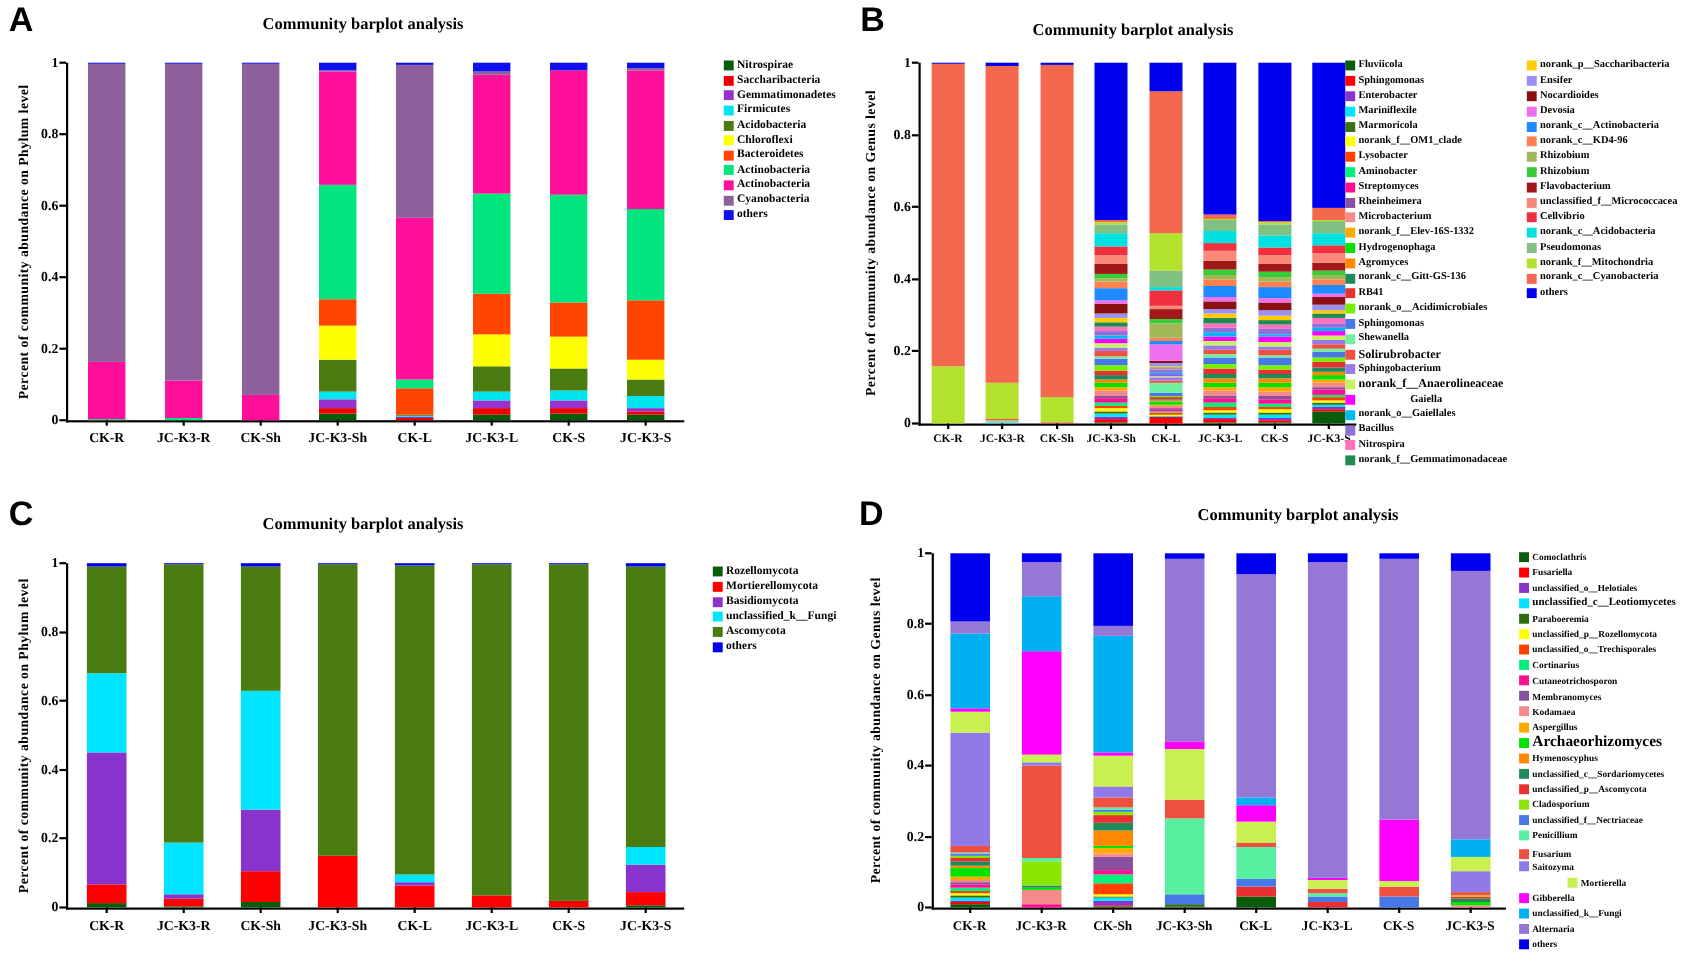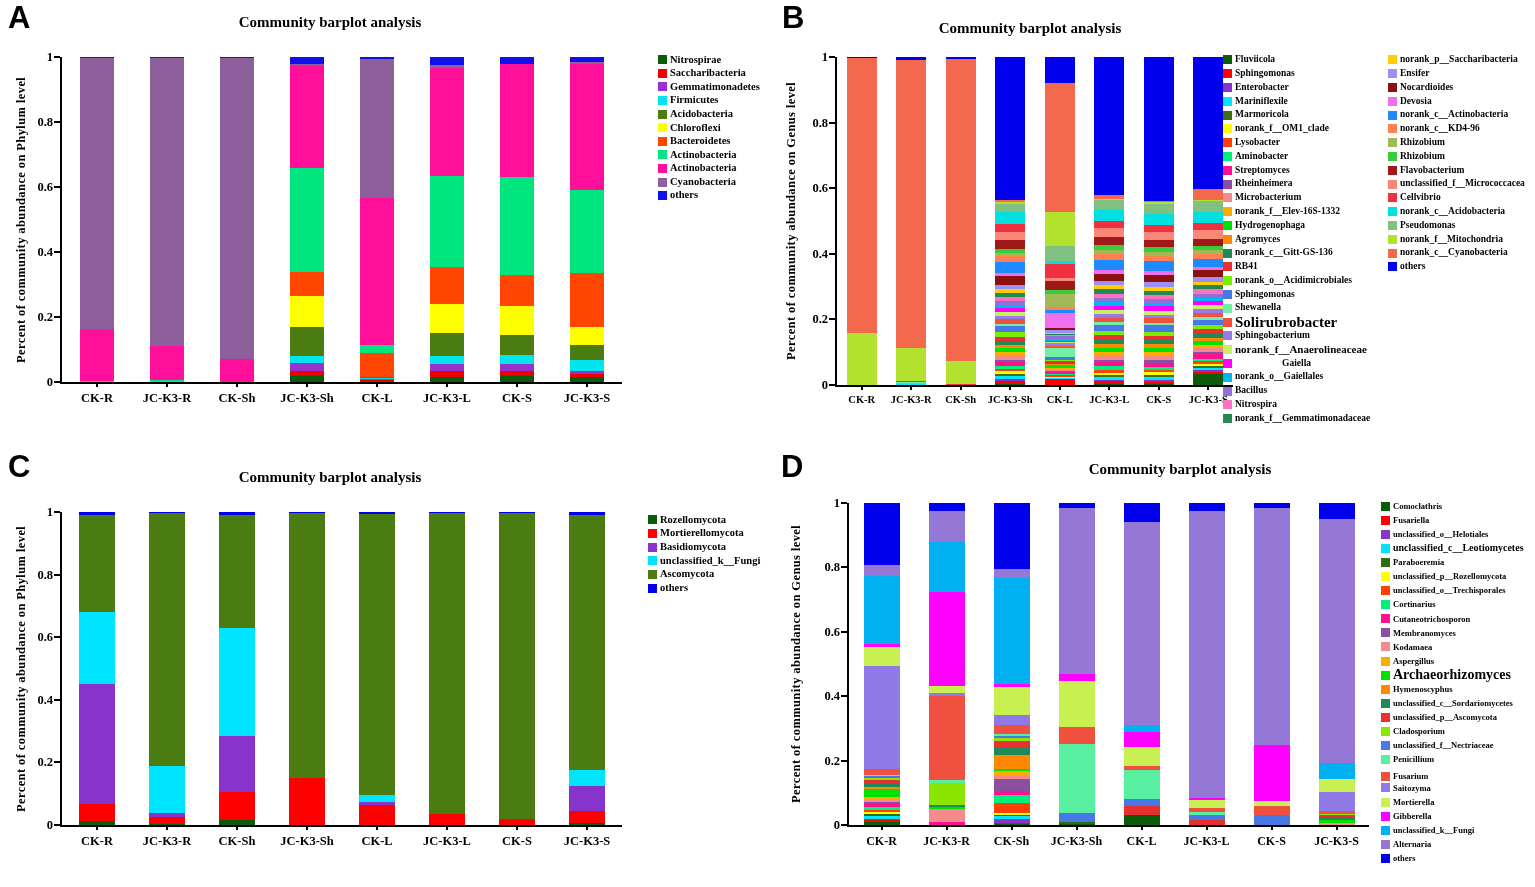--- a/index.html
+++ b/index.html
@@ -555,21 +555,21 @@
         <div class="legend-item" style="height: 13.8px;">
           <span class="swatch" style="width: 9px; height: 9px; background: rgb(72, 120, 232);"></span>
           <span class="legend-label" style="font-size: 9.5px;">Sphingomonas</span>
         </div>
         <div class="legend-item" style="height: 13.8px;">
           <span class="swatch" style="width: 9px; height: 9px; background: rgb(112, 240, 160);"></span>
           <span class="legend-label" style="font-size: 9.5px;">Shewanella</span>
         </div>
         <div class="legend-item" style="height: 13.8px;">
           <span class="swatch" style="width: 9px; height: 9px; background: rgb(240, 80, 64);"></span>
-          <span class="legend-label" style="font-size: 15px;">Solirubrobacter</span>
+          <span class="legend-label" style="font-size: 11px;">Solirubrobacter</span>
         </div>
         <div class="legend-item" style="height: 13.8px;">
           <span class="swatch" style="width: 9px; height: 9px; background: rgb(154, 122, 232);"></span>
           <span class="legend-label" style="font-size: 9.5px;">Sphingobacterium</span>
         </div>
         <div class="legend-item" style="height: 13.8px;">
           <span class="swatch" style="width: 9px; height: 9px; background: rgb(200, 240, 96);"></span>
           <span class="legend-label" style="font-size: 11px;">norank_f__Anaerolineaceae</span>
         </div>
         <div class="legend-item" style="height: 13.8px; gap: 47px;">
@@ -1018,21 +1018,21 @@
           <span class="legend-label" style="font-size: 8.5px;">Penicillium</span>
         </div>
         <div class="legend-item" style="height: 14.1px; align-items: flex-end;">
           <span class="swatch" style="width: 9px; height: 9px; background: rgb(240, 80, 64);"></span>
           <span class="legend-label" style="font-size: 8.5px;">Fusarium</span>
         </div>
         <div class="legend-item" style="height: 14.1px;">
           <span class="swatch" style="width: 9px; height: 9px; background: rgb(143, 122, 232);"></span>
           <span class="legend-label" style="font-size: 8.5px;">Saitozyma</span>
         </div>
-        <div class="legend-item" style="height: 14.1px;">
+        <div class="legend-item" style="height: 14.1px; margin-left: 44px;">
           <span class="swatch" style="width: 9px; height: 9px; background: rgb(200, 240, 80);"></span>
           <span class="legend-label" style="font-size: 8.5px;">Mortierella</span>
         </div>
         <div class="legend-item" style="height: 14.1px;">
           <span class="swatch" style="width: 9px; height: 9px; background: rgb(255, 0, 255);"></span>
           <span class="legend-label" style="font-size: 8.5px;">Gibberella</span>
         </div>
         <div class="legend-item" style="height: 14.1px;">
           <span class="swatch" style="width: 9px; height: 9px; background: rgb(0, 176, 240);"></span>
           <span class="legend-label" style="font-size: 8.5px;">unclassified_k__Fungi</span>

